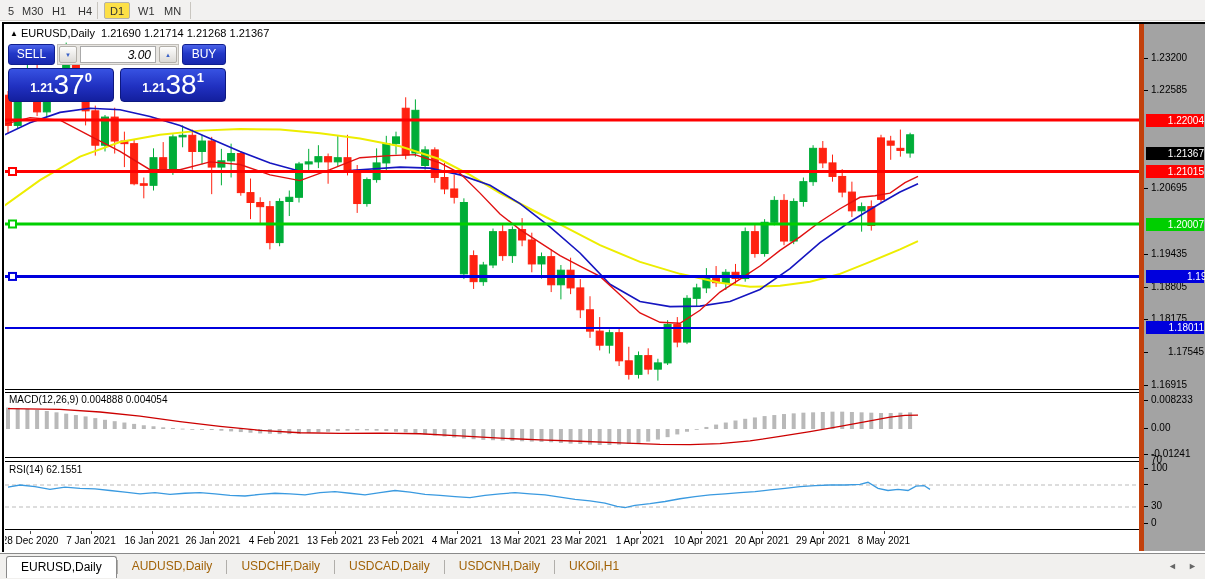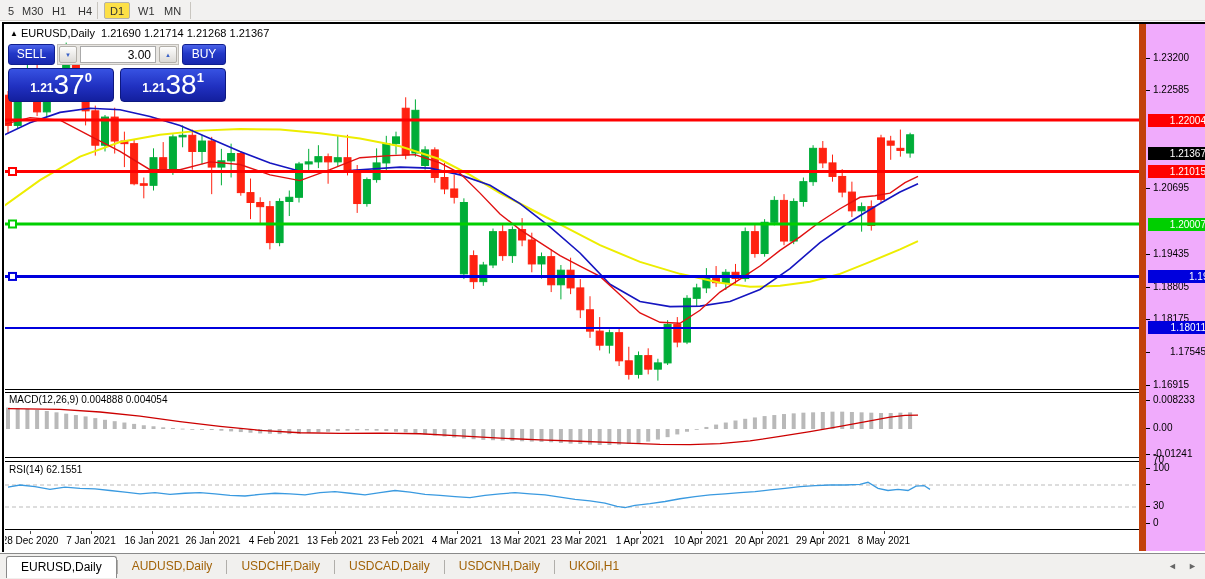--- a/index.html
+++ b/index.html
@@ -27,38 +27,38 @@
   #trade-widget { position:absolute; left:8px; top:44px; width:218px; height:58px; z-index:40; }
   .tw-btn { position:absolute; top:0; height:21px; line-height:19px; text-align:center; color:#fff;
             font-size:12px; background:linear-gradient(#4a62e8,#2238c8 45%,#1827ae);
             border:1px solid #101f90; border-radius:3px; cursor:pointer; }
   #tw-spin { position:absolute; left:49px; top:0; width:122px; height:21px; background:#e8e6e2;
              border:1px solid #c0bdb8; }
   .spin-btn { position:absolute; top:1px; width:18px; height:17px; background:linear-gradient(#fdfdfd,#dcdad6);
               border:1px solid #b3b0aa; border-radius:2px; font-size:6px; color:#3a62c8;
               text-align:center; line-height:16px; cursor:pointer; }
   #tw-vol { position:absolute; left:22px; top:1px; width:76px; height:17px; border:1px solid #aaa;
-            font-size:12px; text-align:right; padding-right:4px; font-family:"Liberation Sans",sans-serif; }
+            font-size:12px; text-align:right; padding-right:4px; font-family:"Liberation Sans",sans-serif;font-style:italic; }
   .tw-price { position:absolute; top:24px; width:106px; height:34px; color:#fff;
               background:linear-gradient(#3752e2,#2030c0 55%,#131f9e);
               border:1px solid #0d1880; border-radius:4px; text-align:center; cursor:pointer; }
   .tw-price .pfx { font-size:12px; font-weight:bold; vertical-align:2px; }
   .tw-price .big { font-size:28px; letter-spacing:0; }
   .tw-price .sup { font-size:13px; font-weight:bold; vertical-align:12px; }
 
   svg { position:absolute; left:5px; }
   #main-svg  { top:24px;  border-bottom:1px solid #000; background:#fff; }
   #macd-svg  { top:392px; border-top:1px solid #000; border-bottom:1px solid #000; background:#fff; }
   #rsi-svg   { top:461px; border-top:1px solid #000; border-bottom:1px solid #000; background:#fff; }
 
   .ind-label { position:absolute; z-index:5; font-size:10px; color:#000; white-space:nowrap; }
 
   
   #price-axis { position:absolute; left:1139px; top:24px; width:66px; height:527px;
-                border-left:7px solid #c2410c; background:#f0abfc; overflow:hidden; }
+                border-left:5px solid #c2410c; background:#a3a3a3; overflow:hidden; }
   .ax-tick  { position:absolute; left:0; width:4px; height:1px; background:#000; }
   .ax-label { position:absolute; left:7px; font-size:10px; white-space:nowrap; }
   .ax-badge { position:absolute; left:2px; width:58px; height:13px; font-size:10px; line-height:13px;
               text-align:right; white-space:nowrap; }
 
   
   #date-axis { position:absolute; left:5px; top:531px; width:1134px; height:20px; background:#fff; overflow:hidden; }
   .date-label { position:absolute; top:4px; font-size:10px; white-space:nowrap; transform:translateX(-50%); }
   .date-tick  { position:absolute; top:0; width:1px; height:3px; background:#444; }
 

